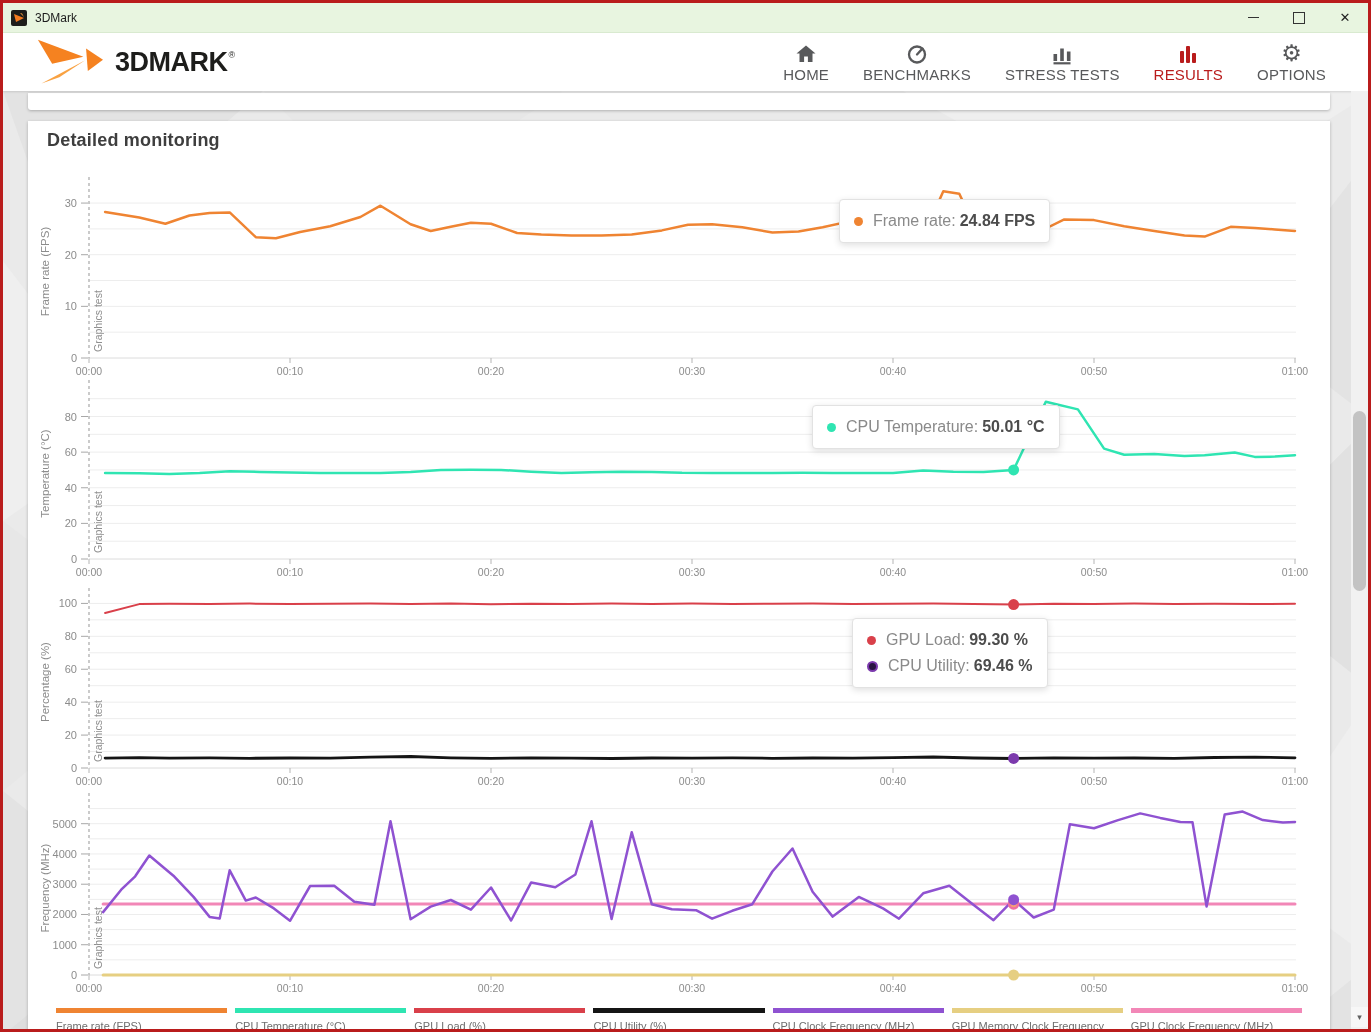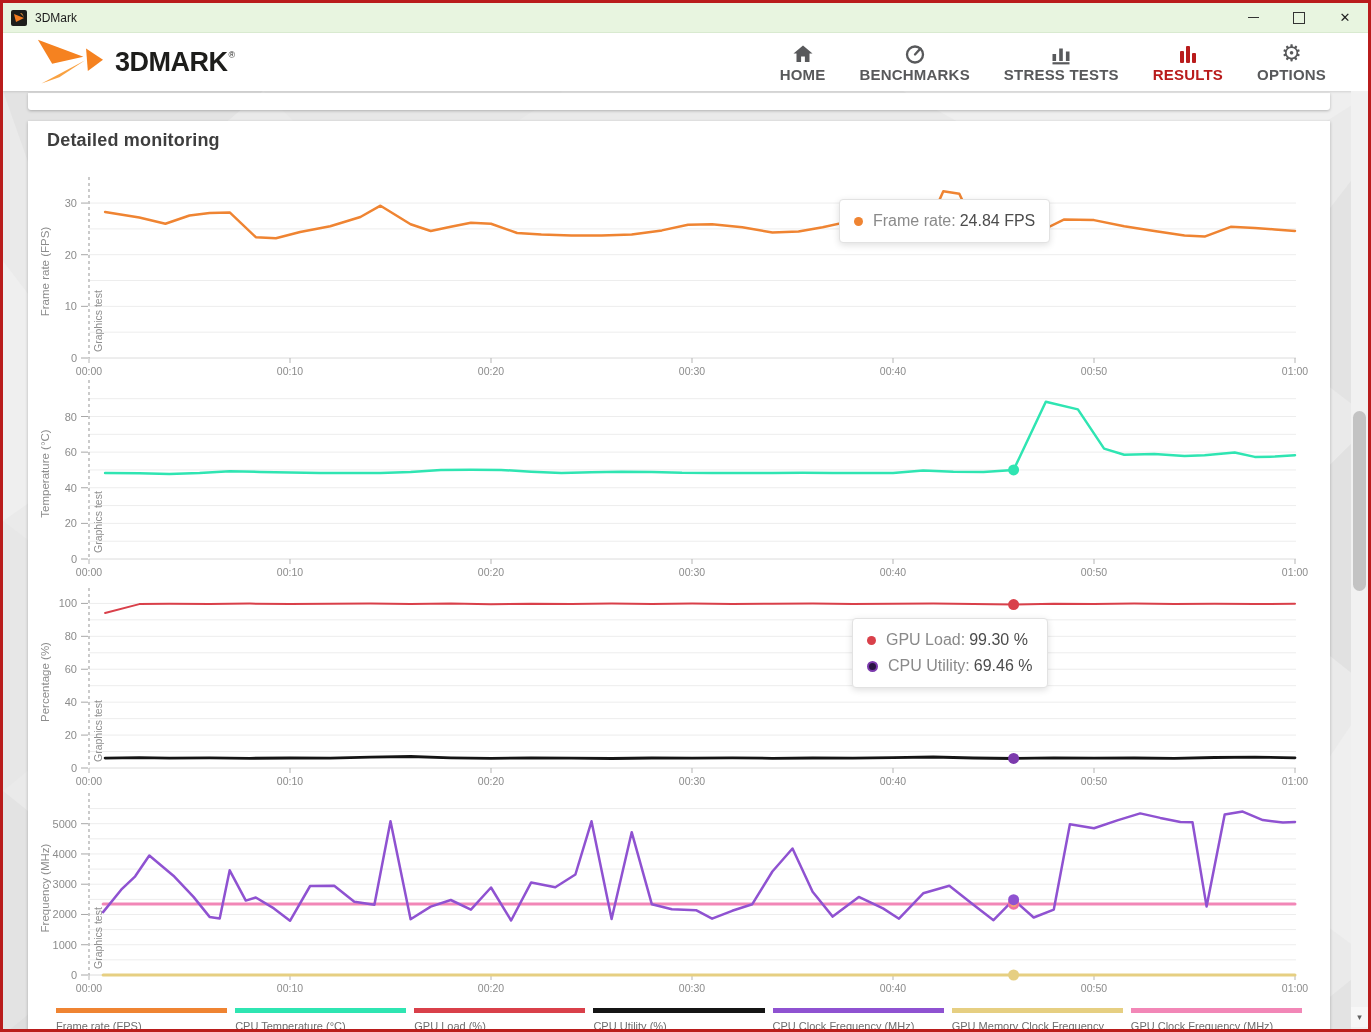--- a/index.html
+++ b/index.html
@@ -16,34 +16,34 @@
   .close-glyph{font-size:13px;color:#222;}
   
   .header{position:absolute;left:0;top:30px;width:100%;height:58px;background:#ffffff;z-index:20;display:flex;align-items:center;box-shadow:0 1px 2px rgba(0,0,0,0.12);}
   .brand{display:flex;align-items:center;margin-left:34px;}
   .brand-text{font-size:27px;font-weight:800;color:#1d1d1b;letter-spacing:-0.5px;margin-left:12px;}
   .brand-reg{font-size:9px;color:#1d1d1b;vertical-align:top;margin:-14px 0 0 1px;}
   .nav-items{margin-left:auto;margin-right:42px;display:flex;gap:34px;align-items:flex-end;}
   .nav-item{display:flex;flex-direction:column;align-items:center;color:#58595b;cursor:pointer;}
   .nav-item.active{color:#b91c1c;}
   .nav-ico{height:25px;display:flex;align-items:center;justify-content:center;}
-  .nav-label{font-size:15px;letter-spacing:0.2px;font-weight:bold;}
+  .nav-label{font-size:15px;letter-spacing:0.2px;}
   .gear-glyph{font-size:23px;line-height:23px;}
   
   .bg{position:absolute;left:0;top:88px;width:1371px;height:944px;z-index:1;}
   
   .card-partial{position:absolute;left:25px;top:90px;width:1302px;height:17px;background:#fff;border-radius:0 0 3px 3px;box-shadow:0 1px 3px rgba(0,0,0,0.25);z-index:2;}
   .card{position:absolute;left:25px;top:118px;width:1302px;height:914px;background:#fff;box-shadow:0 1px 3px rgba(0,0,0,0.25);z-index:2;}
   .card-title{position:absolute;left:19px;top:9px;margin:0;font-size:18px;font-weight:700;color:#3e3e3e;letter-spacing:0.2px;}
   .chart-svg{position:absolute;z-index:3;}
   
   .chart-tip{position:absolute;background:#fff;border:1px solid #e2e2e2;border-radius:4px;box-shadow:0 2px 7px rgba(0,0,0,0.13);padding:8px 14px;font-size:16px;color:#8a8a8a;z-index:6;}
   .tip-row{display:flex;align-items:center;padding:4px 0;white-space:nowrap;}
   .tip-dot{border-radius:50%;margin-right:10px;flex:none;box-sizing:border-box;}
-  .tip-val{color:#4c4c4c;margin-left:4px;font-weight:normal;}
+  .tip-val{color:#4c4c4c;margin-left:4px;font-weight:bold;}
   
   .legend{position:absolute;left:53px;top:1005px;width:1246px;display:flex;gap:8px;z-index:4;}
   .legend-item{flex:1;cursor:pointer;}
   .legend-bar{height:5px;width:100%;}
   .legend-label{display:block;font-size:11px;color:#6e6e6e;margin-top:7px;}
   
   .scrollbar{position:absolute;right:0;top:88px;width:17px;height:944px;background:#f1f1f1;z-index:25;}
   .scroll-thumb{position:absolute;left:2px;top:320px;width:13px;height:180px;background:#c3c3c3;border-radius:7px;}
   .scroll-down{position:absolute;left:0;bottom:8px;width:17px;height:20px;display:flex;align-items:center;justify-content:center;font-size:9px;color:#606060;background:#f7f7f7;}
 </style>
@@ -268,20 +268,27 @@
       <line x1="1065" x2="1065" y1="193" y2="198" stroke="#b5b5b5" stroke-width="1"></line>
       <text x="1065" y="210" text-anchor="middle" font-size="10.5" fill="#8c8c8c">00:50</text>
       <line x1="1266" x2="1266" y1="193" y2="198" stroke="#b5b5b5" stroke-width="1"></line>
       <text x="1266" y="210" text-anchor="middle" font-size="10.5" fill="#8c8c8c">01:00</text>
       <line x1="60" x2="60" y1="14" y2="193" stroke="#b5b5b5" stroke-width="1.4" stroke-dasharray="3 3"></line>
       <text x="73" y="187" font-size="10.5" fill="#8f8f8f" transform="rotate(-90 73 187)">Graphics test</text>
       <text x="20" y="107.5" text-anchor="middle" font-size="11.5" fill="#8c8c8c" transform="rotate(-90 20 107.5)">Temperature (°C)</text>
       <polyline points="76.1,107.1 110.3,107.3 140.4,107.9 170.6,107.0 200.7,105.2 230.9,105.9 261.0,106.6 291.1,107.0 321.3,107.0 351.5,107.1 381.6,105.9 411.8,103.9 441.9,103.8 472.1,103.9 502.2,105.7 532.4,107.1 562.5,106.3 592.7,105.7 622.8,105.9 653.0,106.8 683.1,107.0 713.3,107.0 743.4,107.0 773.6,106.8 803.7,107.0 833.9,107.0 864.0,107.1 894.2,104.6 924.3,105.7 954.5,106.1 984.6,103.9 1016.8,35.7 1048.9,43.4 1075.1,82.6 1095.2,88.8 1125.3,87.9 1155.5,90.0 1175.6,89.3 1205.7,86.5 1225.8,90.9 1245.9,90.6 1266.0,89.2" fill="none" stroke="#2FE5B2" stroke-width="2.5" stroke-linejoin="round" stroke-linecap="round"></polyline>
       <circle cx="984.6" cy="103.91968750000001" r="5.5" fill="#2FE5B2"></circle>
     </svg>
+    <div class="chart-tip" style="left: 809px; top: 402px;">
+      <div class="tip-row">
+        <span class="tip-dot" style="background: rgb(47, 229, 178); width: 9px; height: 9px;"></span>
+        <span>CPU Temperature:</span>
+        <b class="tip-val">50.01 °C</b>
+      </div>
+    </div>
     <svg width="1320" height="220" class="chart-svg" style="left:26px;top:571px">
       <line x1="60" x2="1267" y1="177.54066985645932" y2="177.54066985645932" stroke="#ededed" stroke-width="1"></line>
       <line x1="60" x2="1267" y1="161.08133971291863" y2="161.08133971291863" stroke="#ededed" stroke-width="1"></line>
       <line x1="60" x2="1267" y1="144.62200956937795" y2="144.62200956937795" stroke="#ededed" stroke-width="1"></line>
       <line x1="60" x2="1267" y1="128.16267942583727" y2="128.16267942583727" stroke="#ededed" stroke-width="1"></line>
       <line x1="60" x2="1267" y1="111.7033492822967" y2="111.7033492822967" stroke="#ededed" stroke-width="1"></line>
       <line x1="60" x2="1267" y1="95.24401913875602" y2="95.24401913875602" stroke="#ededed" stroke-width="1"></line>
       <line x1="60" x2="1267" y1="78.78468899521533" y2="78.78468899521533" stroke="#ededed" stroke-width="1"></line>
       <line x1="60" x2="1267" y1="62.32535885167465" y2="62.32535885167465" stroke="#ededed" stroke-width="1"></line>
       <line x1="60" x2="1267" y1="45.86602870813397" y2="45.86602870813397" stroke="#ededed" stroke-width="1"></line>

